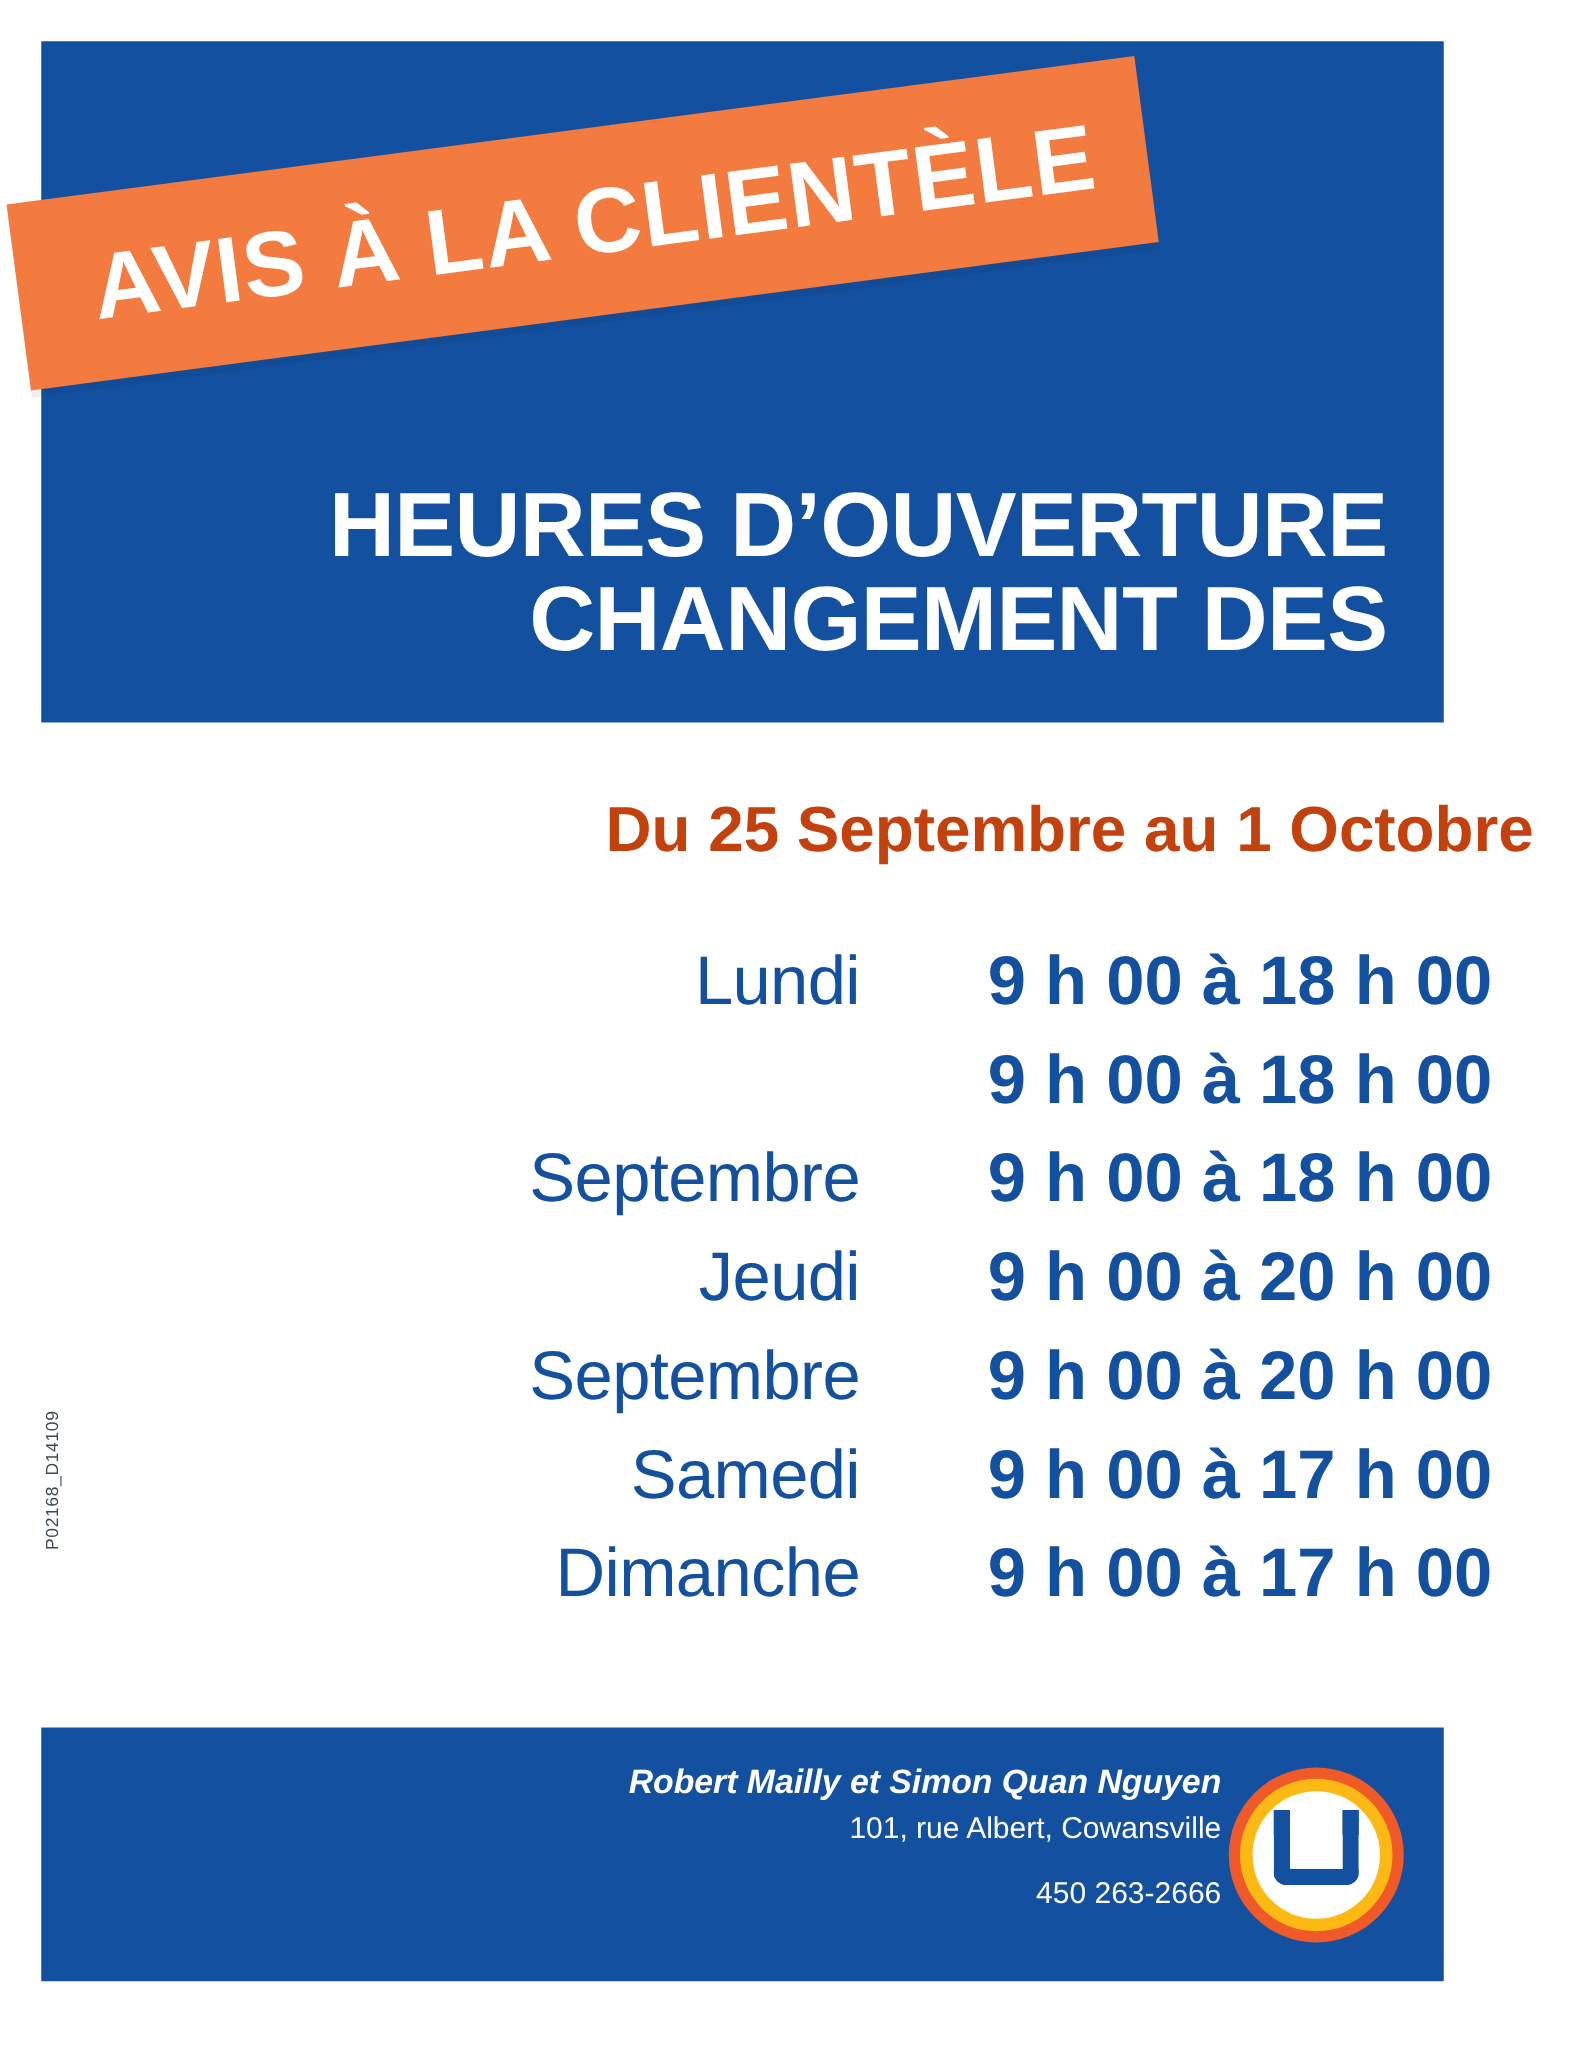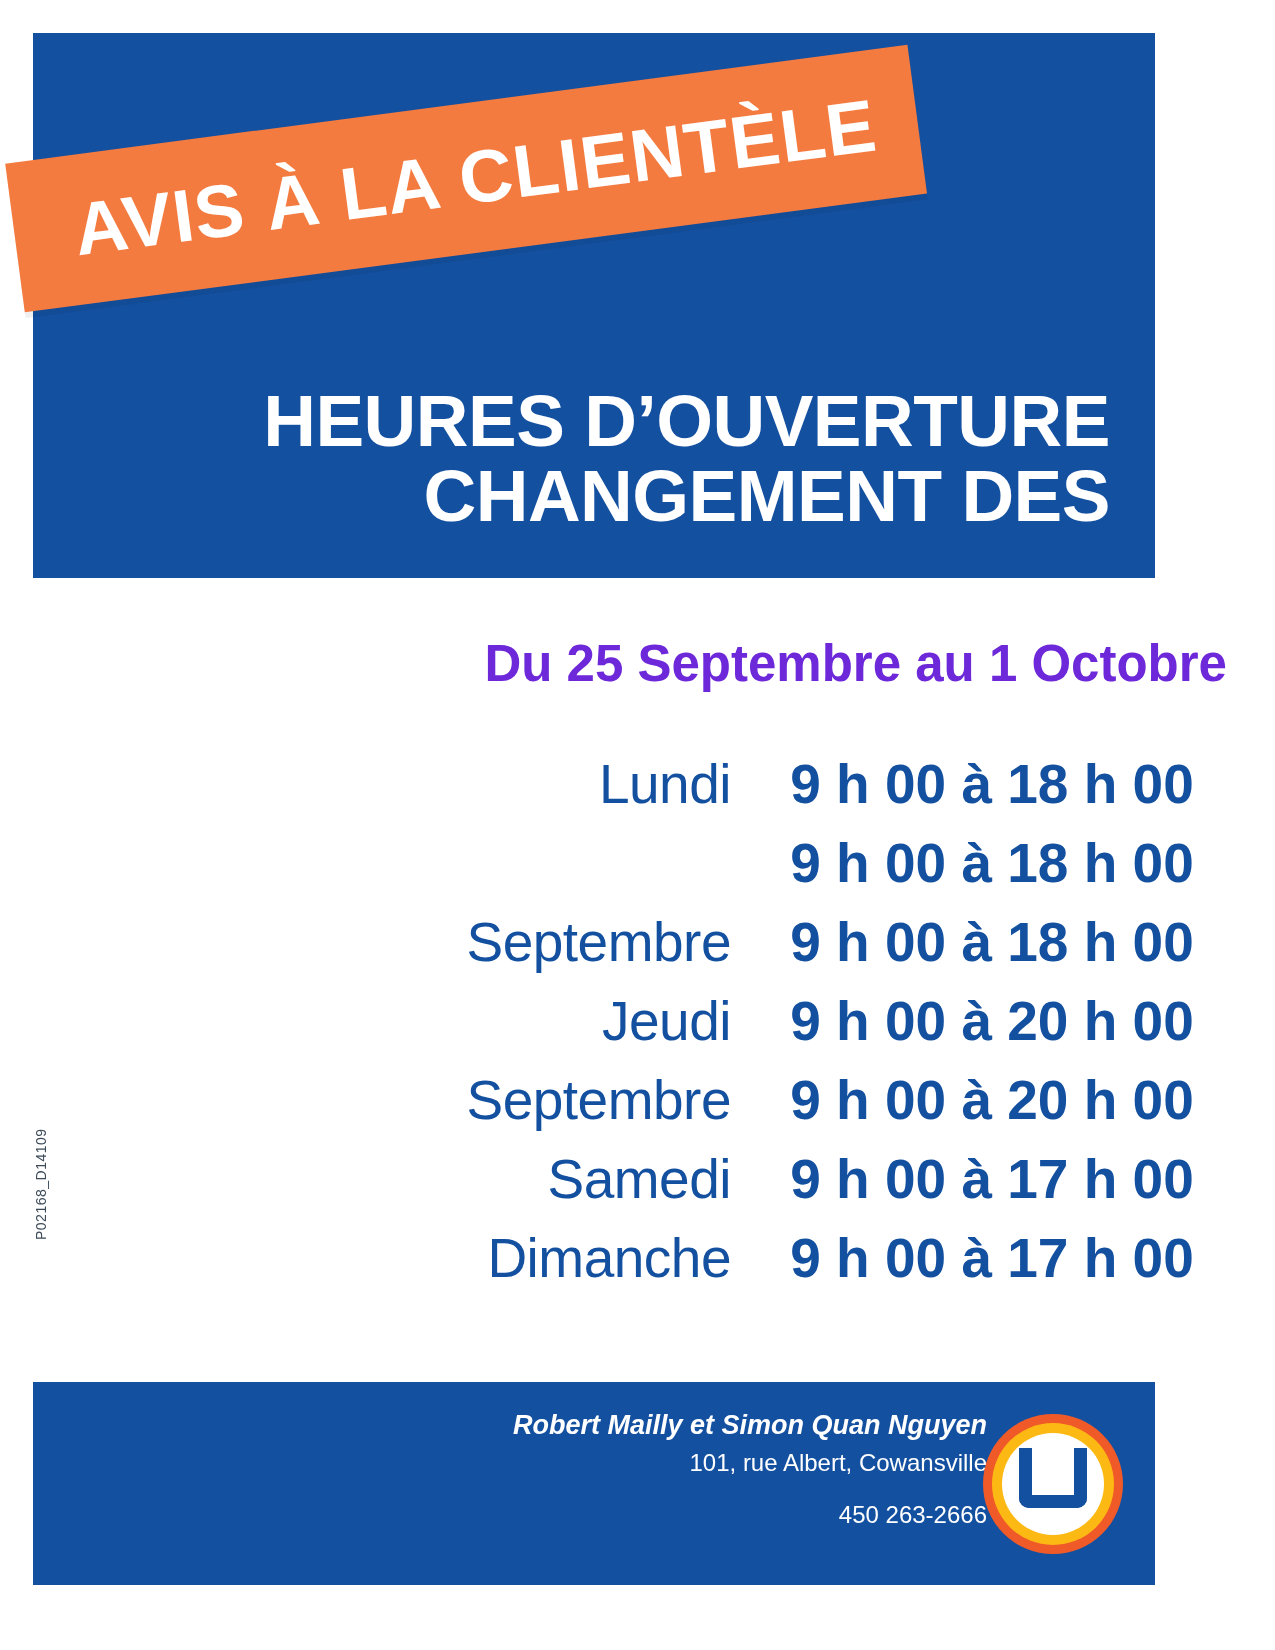--- a/index.html
+++ b/index.html
@@ -84,41 +84,42 @@
     white-space: nowrap;
   }
 
   
   .date-line {
     position: absolute;
     left: 0;
     right: 48px;
     top: 634px;
     text-align: right;
-    color: #6d28d9;
+    color: #c2410c;
     font-size: 51px;
     font-weight: bold;
     letter-spacing: 0px;
     font-family: "Liberation Sans", sans-serif;
   }
 
   
   .hours {
     position: absolute;
     left: 0;
     right: 48px;
     top: 752px;
     color: #1450a0;
     font-family: "Liberation Sans", sans-serif;
   }
   .hours-row {
     display: flex;
     justify-content: flex-end;
     align-items: baseline;
     height: 79px;
+    gap: 43px;
   }
   .day {
     text-align: right;
     font-size: 55px;
     font-weight: normal;
     width: 430px;
     padding-right: 26px;
     letter-spacing: -0.5px;
   }
   .time {
@@ -148,21 +149,21 @@
     position: absolute;
     left: 33px;
     top: 1382px;
     width: 1122px;
     height: 203px;
     background: #1450a0;
   }
   .footer-text {
     position: absolute;
     left: 0;
-    right: 168px;
+    right: 178px;
     top: 28px;
     text-align: right;
     color: #ffffff;
     font-family: "Liberation Sans", sans-serif;
   }
   .footer-name {
     font-size: 27px;
     font-weight: bold;
     font-style: italic;
     letter-spacing: 0px;

